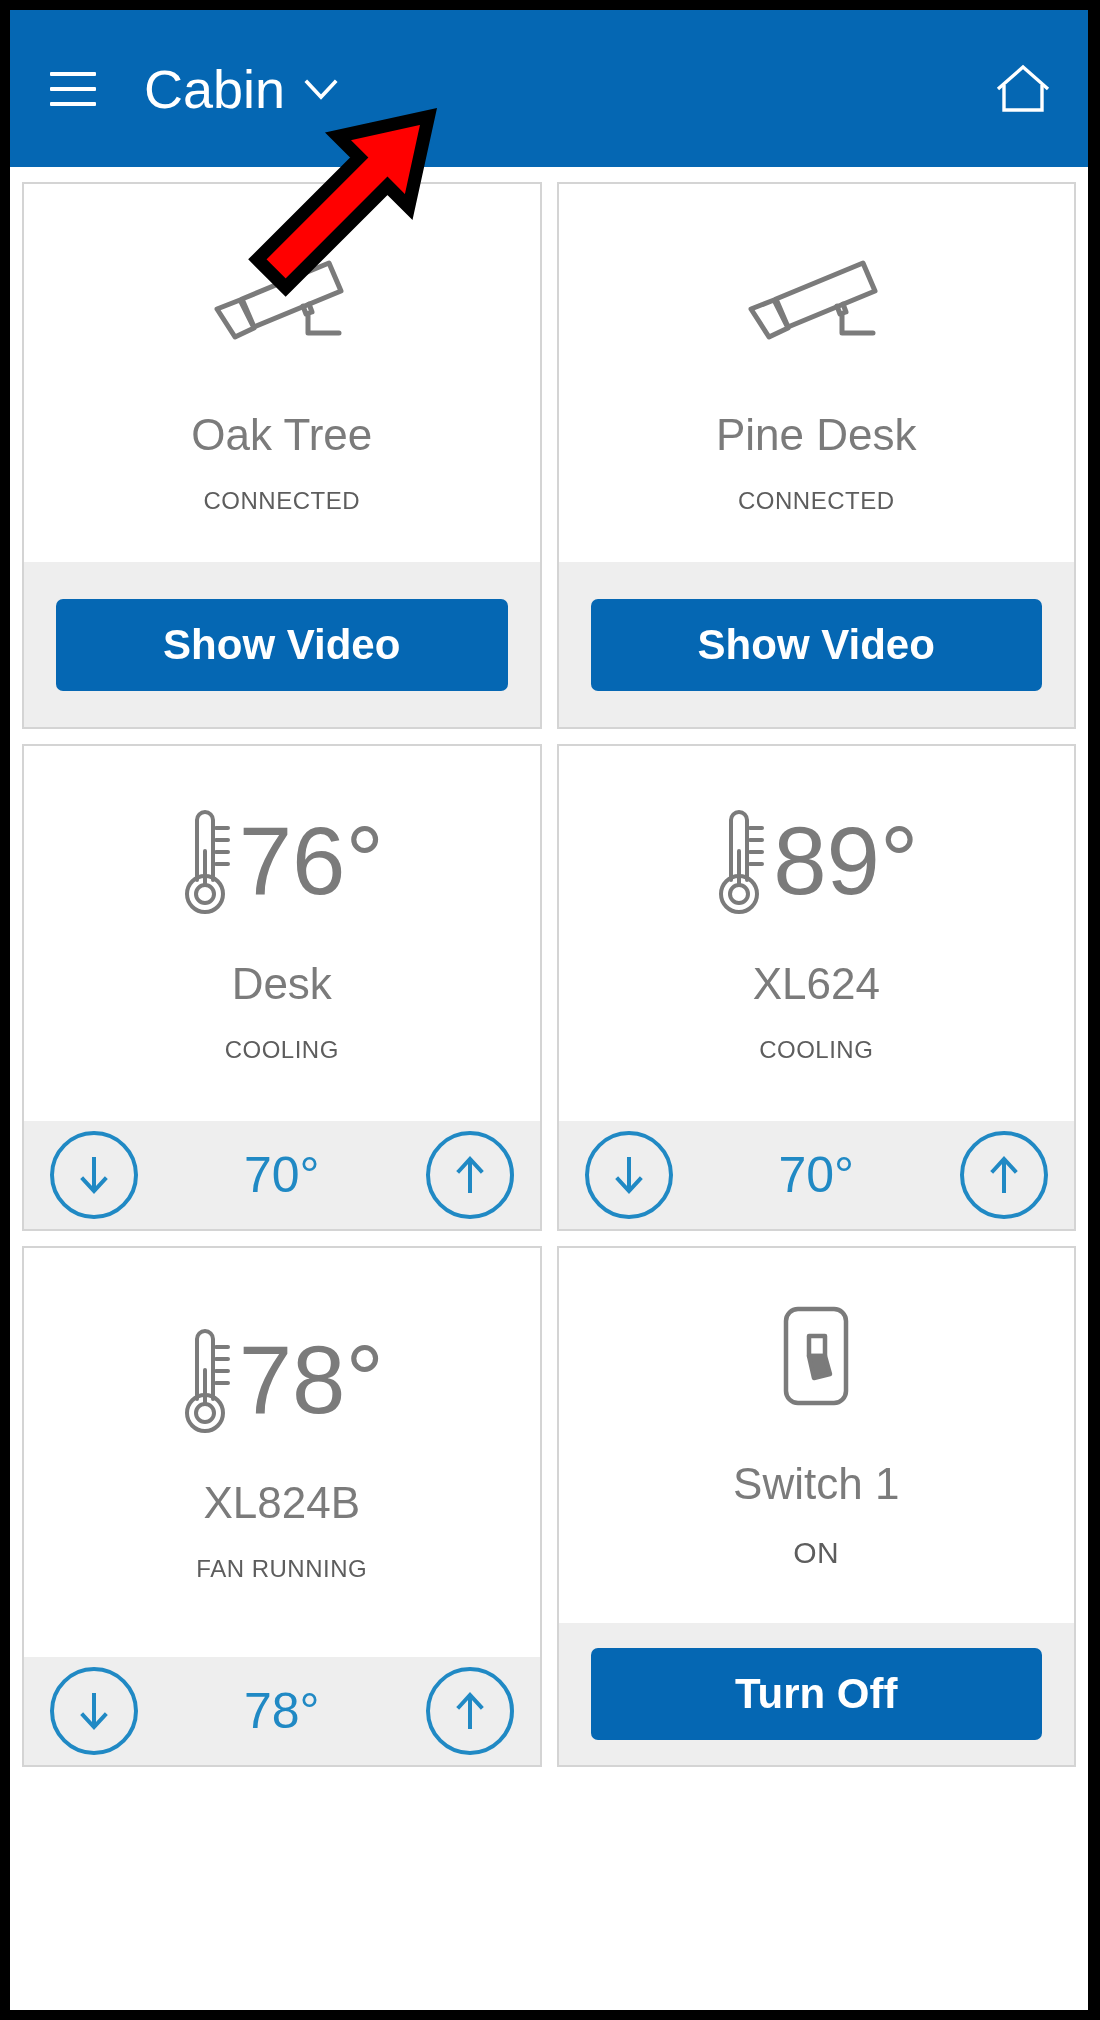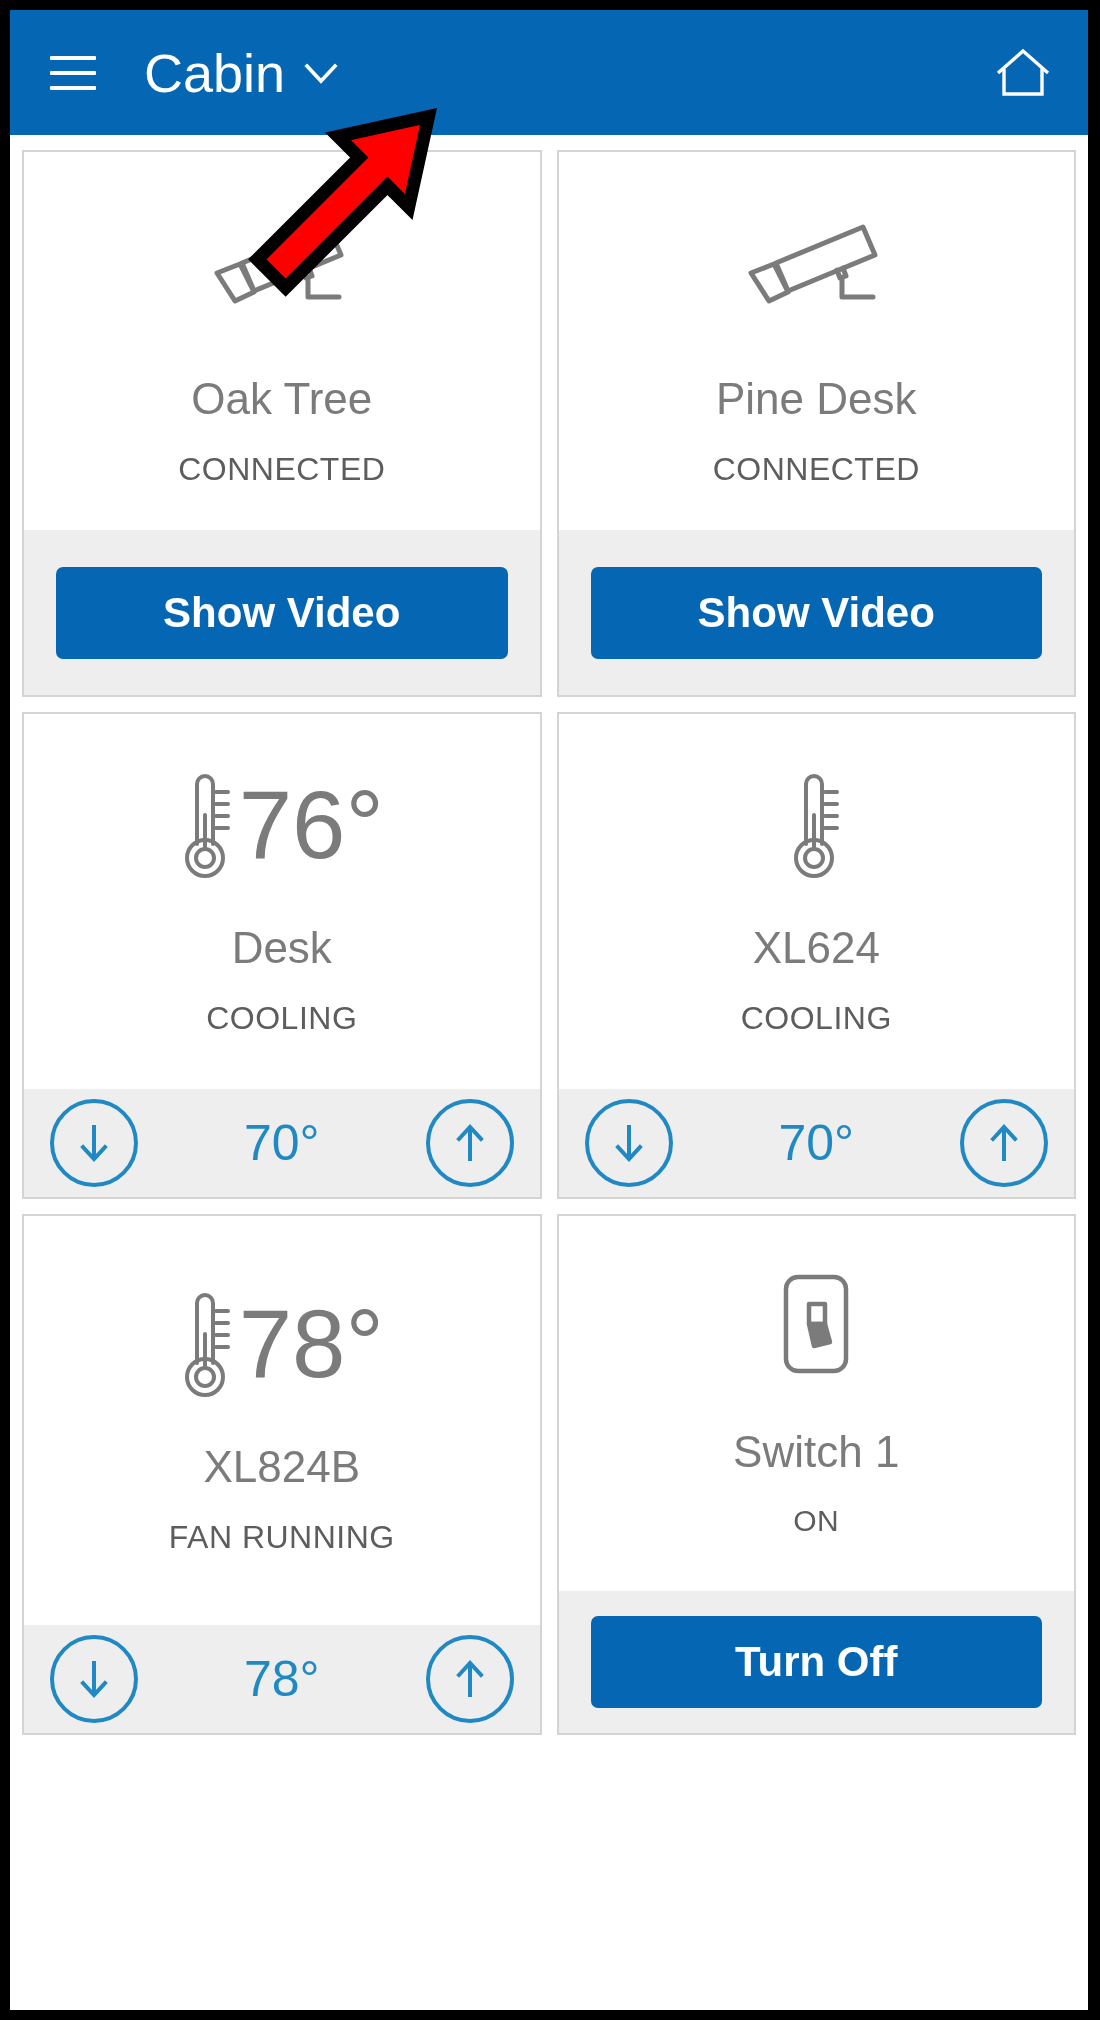--- a/index.html
+++ b/index.html
@@ -20,21 +20,21 @@
     top: 10px;
     width: 1078px;
     height: 2000px;
     background: #ffffff;
     overflow: hidden;
   }
 
   
   .appbar {
     position: relative;
-    height: 125px;
+    height: 157px;
     background: #0567b3;
     display: flex;
     align-items: center;
     padding: 0 34px 0 40px;
     box-sizing: border-box;
   }
   .hamburger {
     width: 46px;
     height: 34px;
     display: flex;
@@ -119,21 +119,21 @@
 
   .device-name {
     color: #7b7b7b;
     font-size: 44px;
     font-weight: 400;
     line-height: 1;
     margin-bottom: 32px;
   }
   .device-status {
     color: #5d5d5d;
-    font-size: 32px;
+    font-size: 24px;
     font-weight: 400;
     letter-spacing: 0.5px;
     line-height: 1;
   }
 
   .primary-btn {
     width: 100%;
     height: 92px;
     background: #0567b3;
     color: #ffffff;
@@ -327,20 +327,21 @@
             <svg viewBox="0 0 54 110" width="54" height="110" fill="none" xmlns="http://www.w3.org/2000/svg">
               <g stroke="#7b7b7b" stroke-width="4" fill="none" stroke-linecap="round">
                 <path d="M17 74 L17 14 a8 8 0 0 1 16 0 L33 74"></path>
                 <circle cx="25" cy="88" r="18"></circle>
                 <circle cx="25" cy="88" r="9"></circle>
                 <path d="M25 79 L25 45"></path>
                 <path d="M36 22 L48 22 M36 34 L48 34 M36 46 L48 46 M36 58 L48 58"></path>
               </g>
             </svg>
           </span>
+          <span class="temp-value">89°</span>
         </div>
         <div class="device-name">XL624</div>
         <div class="device-status">COOLING</div>
       </div>
       <div class="card-footer">
         <div class="stepper">
           <button class="circle-btn">
             <svg viewBox="0 0 46 46" xmlns="http://www.w3.org/2000/svg" fill="none">
               <path d="M23 7 L23 38 M12 27 L23 39 L34 27" stroke="#2089c4" stroke-width="4" stroke-linecap="square" fill="none"></path>
             </svg>

